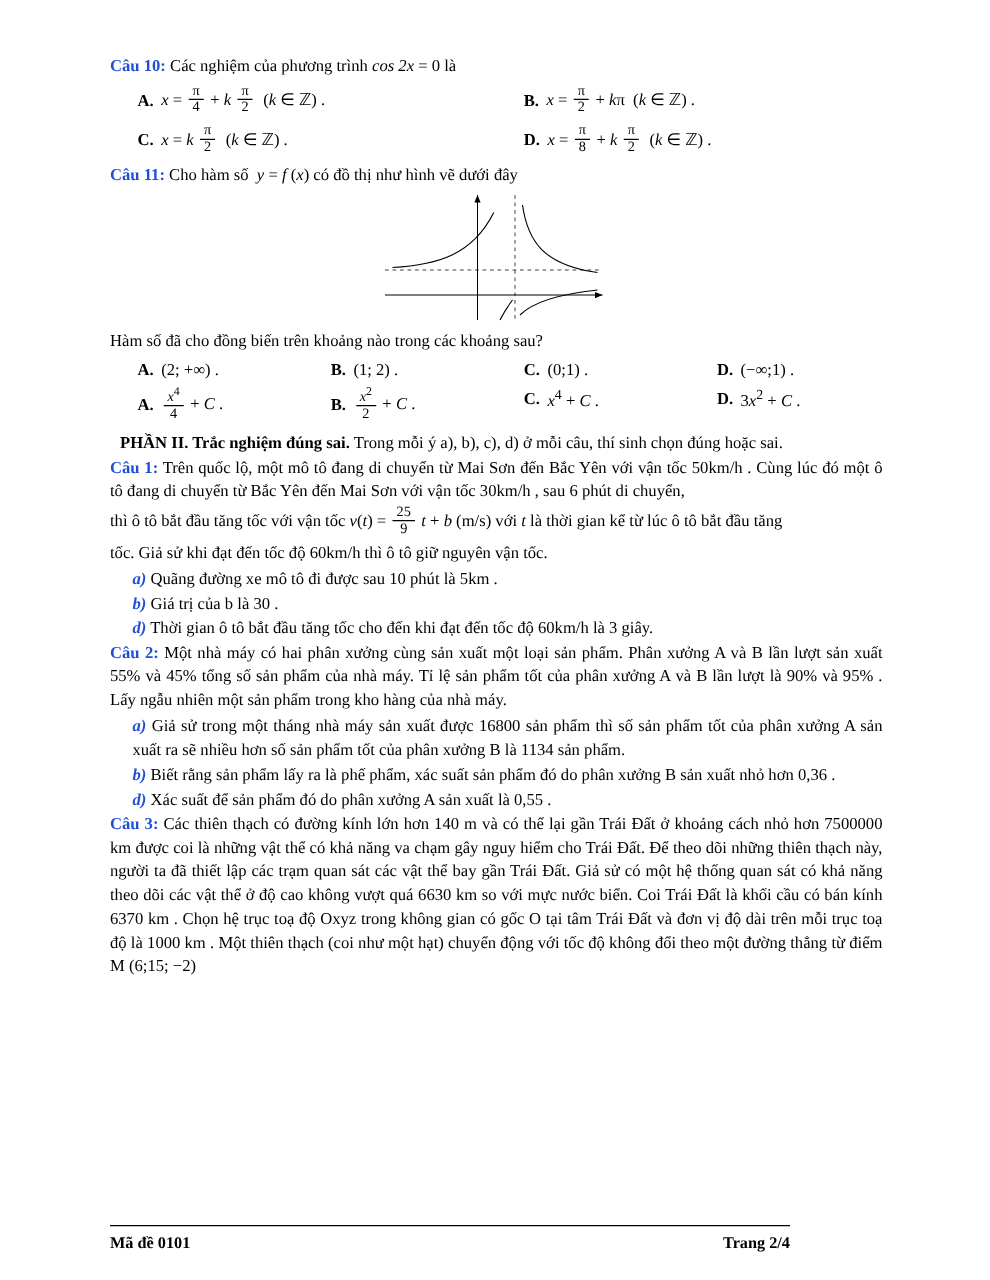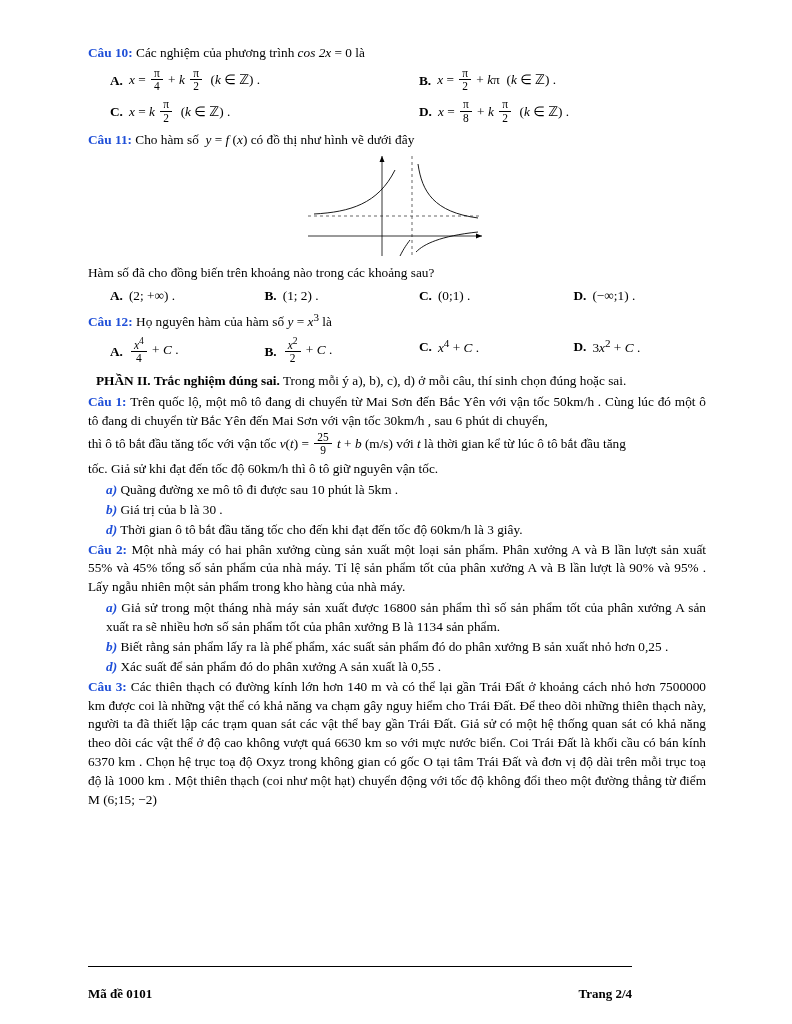--- a/index.html
+++ b/index.html
@@ -89,21 +89,21 @@
   }
   .frac .num { padding: 0 3px; border-bottom: 1px solid #000; }
   .frac .den { padding: 0 3px; }
   .it { font-style: italic; }
   .footer {
     position: absolute;
     left: 88px;
     right: 88px;
     bottom: 22px;
     border-top: 1px solid #000;
-    padding-top: 19px;
+    padding-top: 5px;
     display: flex;
     justify-content: space-between;
     font-family: "Liberation Serif", serif;
     font-size: 13px;
     font-weight: bold;
   }
   .footer .right { font-weight: bold; }
   .graph-wrap {
     height: 108px;
     position: relative;
@@ -226,24 +226,20 @@
           <span class="opt-label">C.</span>
           <span>(0;1) .</span>
         </div>
         <div class="opt-4">
           <span class="opt-label">D.</span>
           <span>(−∞;1) .</span>
         </div>
       </div>
     </div>
 
-    <div class="line">
-      <span class="qhead">Câu 12:</span>
-      <span> Họ nguyên hàm của hàm số <span class="it">y</span> = <span class="it">x</span><sup>3</sup> là</span>
-    </div>
     <div class="opts">
       <div class="opt-row">
         <div class="opt-4 indent1">
           <span class="opt-label">A.</span>
           <span>
             <span class="frac">
                 <span class="num"><span class="it">x</span><sup>4</sup></span>
                 <span class="den">4</span>
               </span>
             + <span class="it">C</span> .
@@ -307,21 +303,21 @@
     <div class="line">
       <span class="qhead">Câu 2:</span>
       <span>Một nhà máy có hai phân xưởng cùng sản xuất một loại sản phẩm. Phân xưởng A và B lần lượt sản xuất 55% và 45% tổng số sản phẩm của nhà máy. Tỉ lệ sản phẩm tốt của phân xưởng A và B lần lượt là 90% và 95% . Lấy ngẫu nhiên một sản phẩm trong kho hàng của nhà máy.</span>
     </div>
     <div class="sub-item">
       <span class="sub-label">a)</span>
       <span>Giả sử trong một tháng nhà máy sản xuất được 16800 sản phẩm thì số sản phẩm tốt của phân xưởng A sản xuất ra sẽ nhiều hơn số sản phẩm tốt của phân xưởng B là 1134 sản phẩm.</span>
     </div>
     <div class="sub-item">
       <span class="sub-label">b)</span>
-      <span>Biết rằng sản phẩm lấy ra là phế phẩm, xác suất sản phẩm đó do phân xưởng B sản xuất nhỏ hơn 0,25 .</span>
+      <span>Biết rằng sản phẩm lấy ra là phế phẩm, xác suất sản phẩm đó do phân xưởng B sản xuất nhỏ hơn 0,36 .</span>
     </div>
     <div class="sub-item">
       <span class="sub-label">d)</span>
       <span>Xác suất để sản phẩm đó do phân xưởng A sản xuất là 0,55 .</span>
     </div>
 
     <div class="line">
       <span class="qhead">Câu 3:</span>
       <span>Các thiên thạch có đường kính lớn hơn 140 m  và có thể lại gần Trái Đất ở khoảng cách nhỏ hơn 7500000 km  được coi là những vật thể có khả năng va chạm gây nguy hiểm cho Trái Đất. Để theo dõi những thiên thạch này, người ta đã thiết lập các trạm quan sát các vật thể bay gần Trái Đất. Giả sử có một hệ thống quan sát có khả năng theo dõi các vật thể ở độ cao không vượt quá 6630 km  so với mực nước biển. Coi Trái Đất là khối cầu có bán kính 6370 km . Chọn hệ trục toạ độ Oxyz  trong không gian có gốc O  tại tâm Trái Đất và đơn vị độ dài trên mỗi trục toạ độ là 1000 km . Một thiên thạch (coi như một hạt) chuyển động với tốc độ không đổi theo một đường thẳng từ điểm M (6;15; −2)</span>
     </div>

